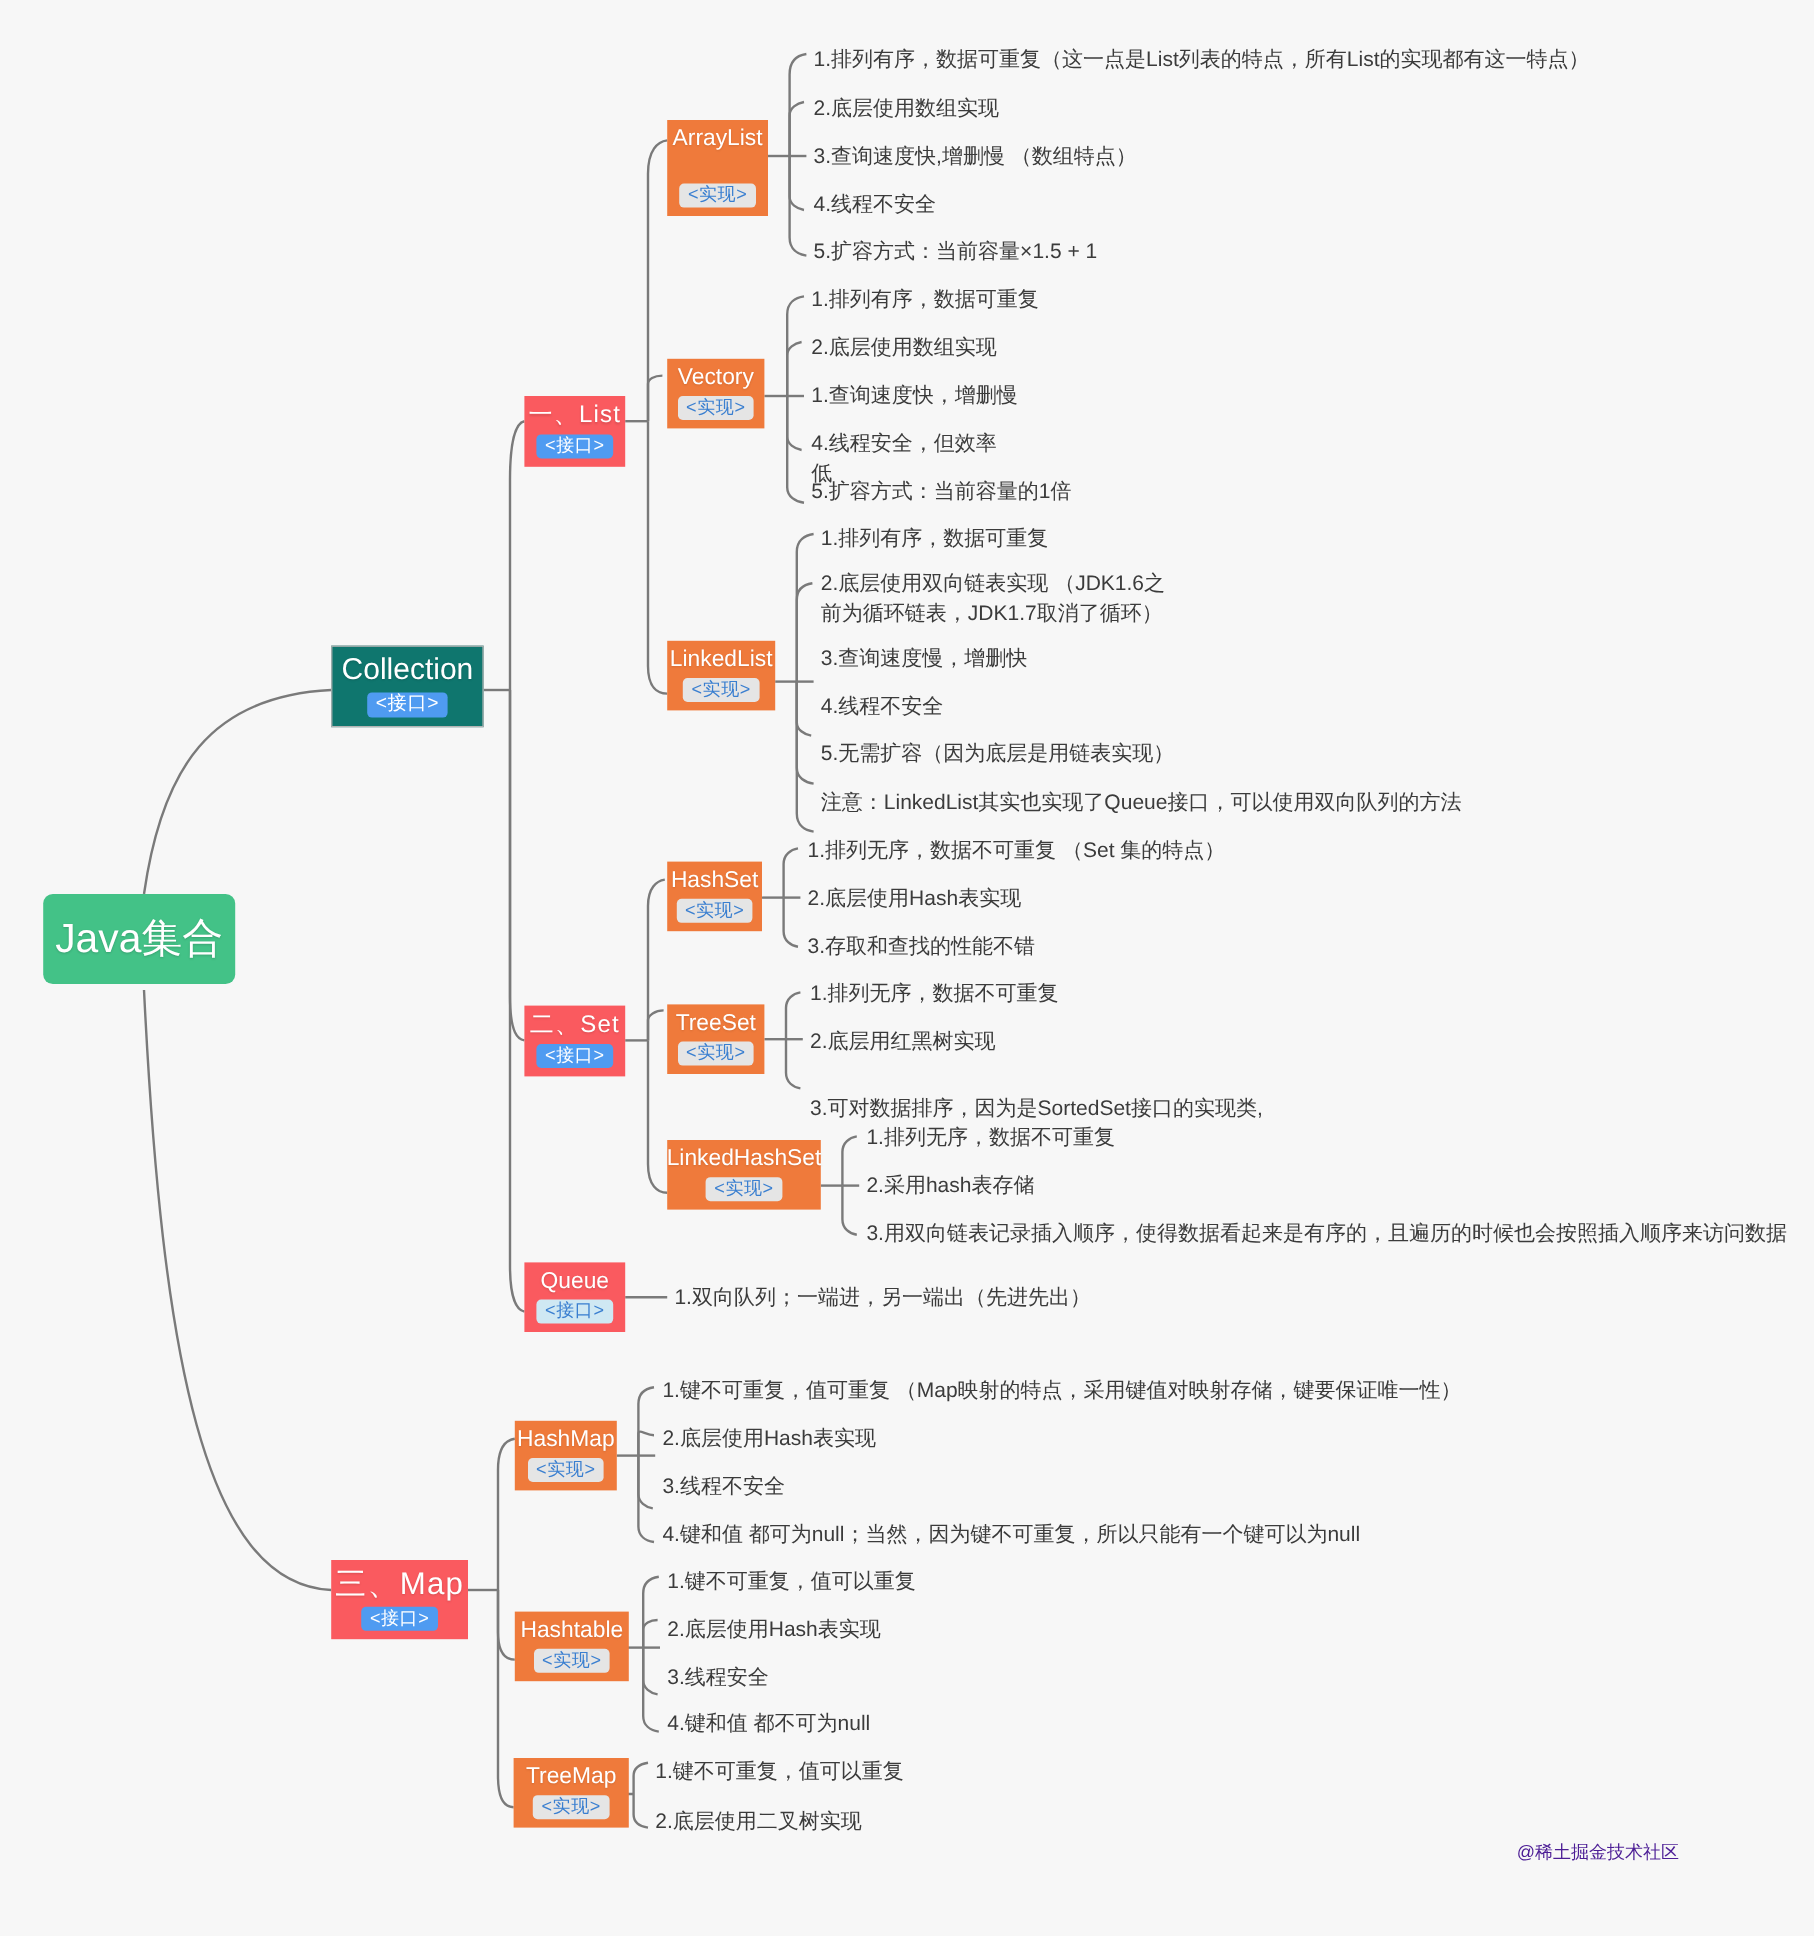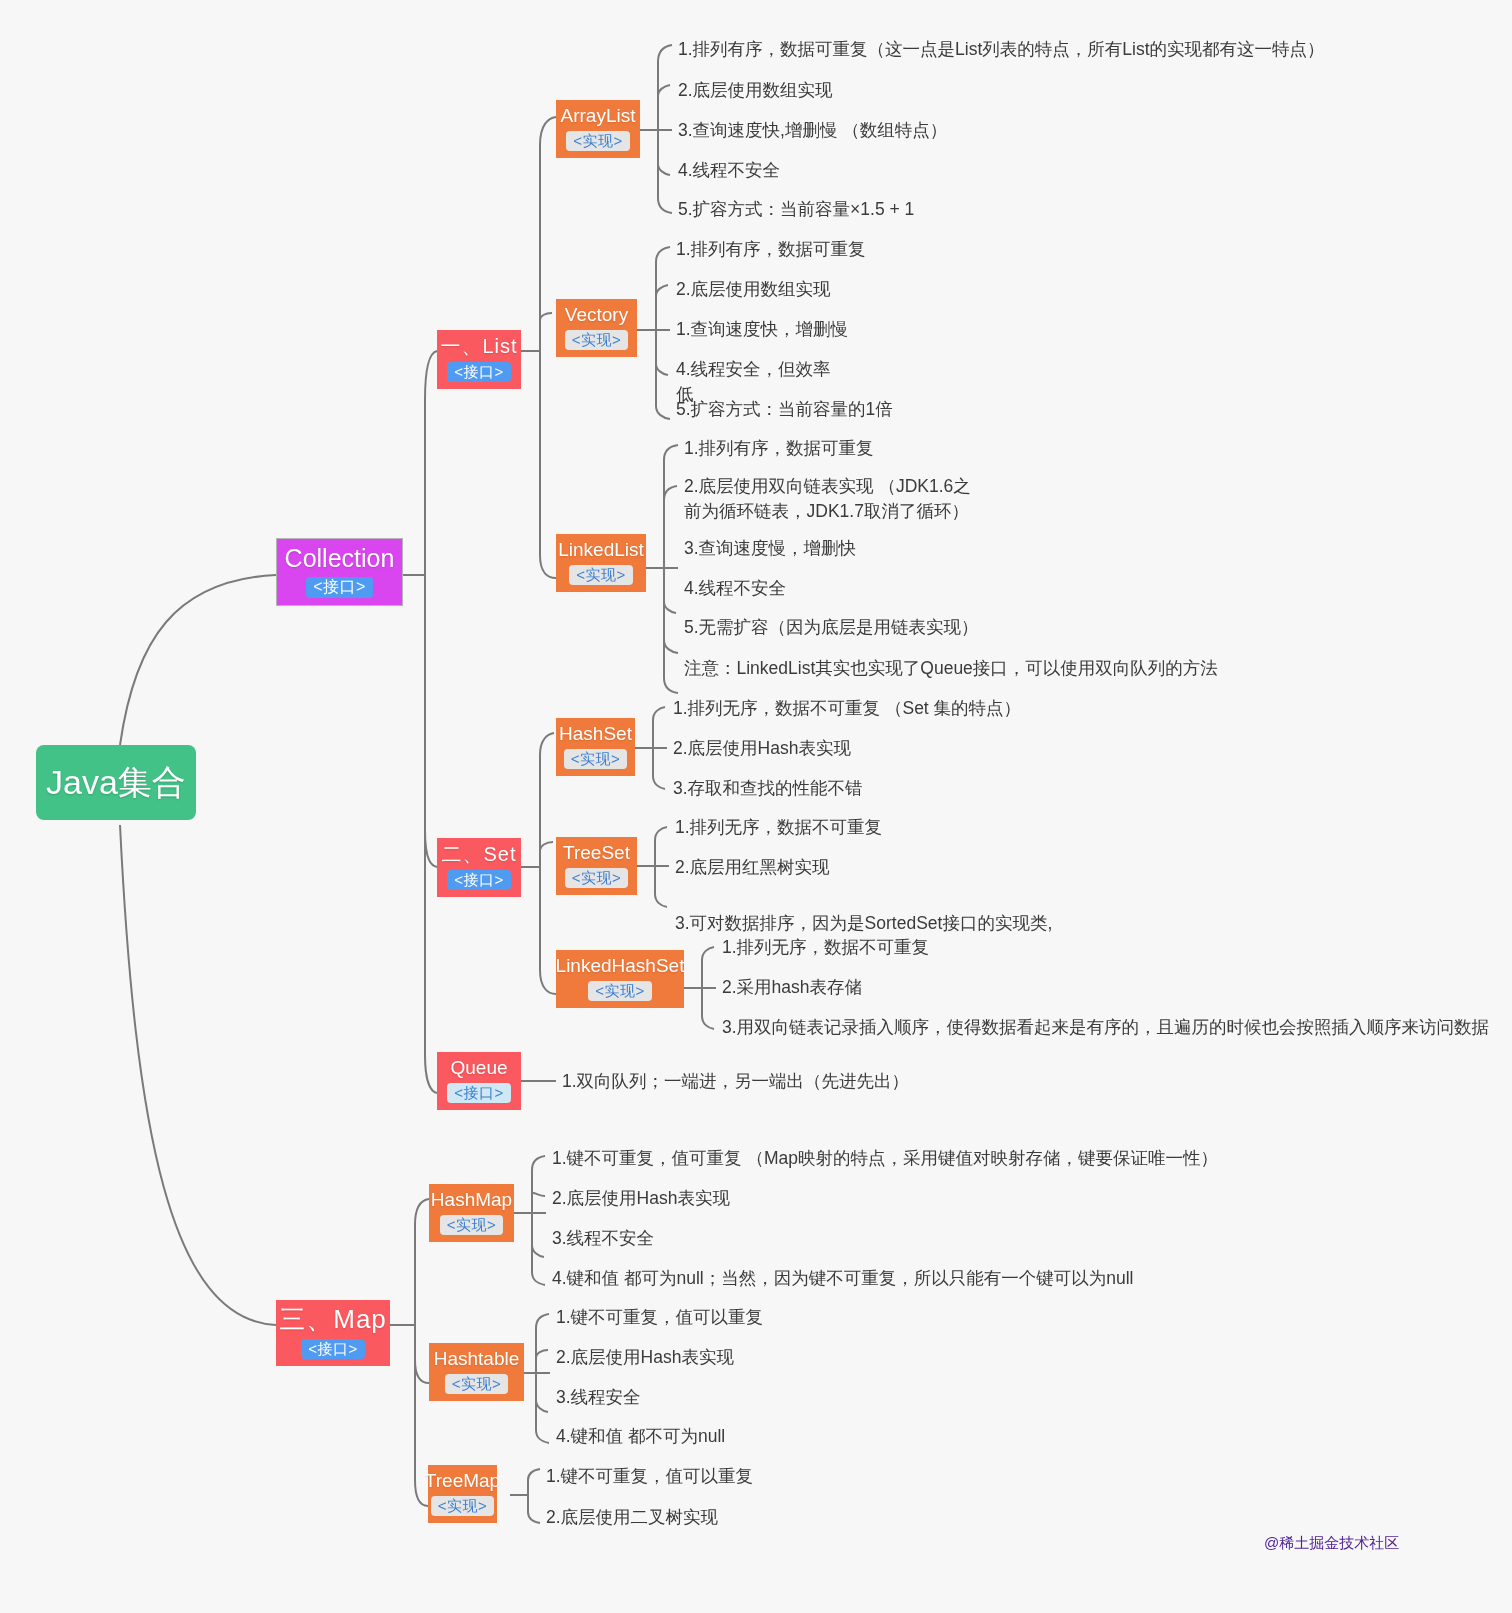--- a/index.html
+++ b/index.html
@@ -46,21 +46,21 @@
     border-radius: 8px;
     padding: 18px 10px;
   }
   .n-root .title {
     color: #ffffff;
     font-size: 34px;
     text-shadow: 0 1px 2px rgba(0,0,0,.18);
   }
   
   .n-collection {
-    background: #d946ef;
+    background: #0f766e;
     border: 1px solid #b4b4b4;
   }
   .n-collection .title { color: #ffffff; font-size: 25px; text-shadow: 0 1px 2px rgba(0,0,0,.15); }
   .n-collection .badge { background: #4f9bf1; color: #ffffff; font-size: 16px; }
   
   .n-red { background: #fa5a5f; }
   .n-red .title { color: #ffffff; font-size: 20px; letter-spacing: 1px; text-shadow: 0 1px 2px rgba(0,0,0,.15); }
   .n-red .badge { background: #4f9bf1; color: #ffffff; font-size: 15px; }
   .n-red.big .title { font-size: 26px; }
   
@@ -199,21 +199,21 @@
   <div class="node n-queue" style="left:437px; top:1052px; width:84px;">
     <span class="title">Queue</span>
     <span class="badge">&lt;接口&gt;</span>
   </div>
 
   <div class="node n-red big" style="left:276px; top:1300px; width:114px;">
     <span class="title">三、Map</span>
     <span class="badge">&lt;接口&gt;</span>
   </div>
 
-  <div class="node n-orange" style="left:556px; top:100px; width:84px;">
+  <div class="node n-orange" style="left:556px; top:100px; width:84px;gap:22px;">
     <span class="title">ArrayList</span>
     <span class="badge">&lt;实现&gt;</span>
   </div>
 
   <div class="node n-orange" style="left:556px; top:299px; width:81px;">
     <span class="title">Vectory</span>
     <span class="badge">&lt;实现&gt;</span>
   </div>
 
   <div class="node n-orange" style="left:556px; top:534px; width:90px;">
@@ -239,21 +239,21 @@
   <div class="node n-orange" style="left:429px; top:1184px; width:85px;">
     <span class="title">HashMap</span>
     <span class="badge">&lt;实现&gt;</span>
   </div>
 
   <div class="node n-orange" style="left:429px; top:1343px; width:95px;">
     <span class="title">Hashtable</span>
     <span class="badge">&lt;实现&gt;</span>
   </div>
 
-  <div class="node n-orange" style="left:428px; top:1465px; width:69px;">
+  <div class="node n-orange" style="left:428px; top:1465px; width:96px;">
     <span class="title">TreeMap</span>
     <span class="badge">&lt;实现&gt;</span>
   </div>
 
   <div class="leaf" style="left:678px; top:37px;">1.排列有序，数据可重复（这一点是List列表的特点，所有List的实现都有这一特点）</div>
   <div class="leaf" style="left:678px; top:78px;">2.底层使用数组实现</div>
   <div class="leaf" style="left:678px; top:118px;">3.查询速度快,增删慢 （数组特点）</div>
   <div class="leaf" style="left:678px; top:158px;">4.线程不安全</div>
   <div class="leaf" style="left:678px; top:197px;">5.扩容方式：当前容量×1.5 + 1</div>
 

